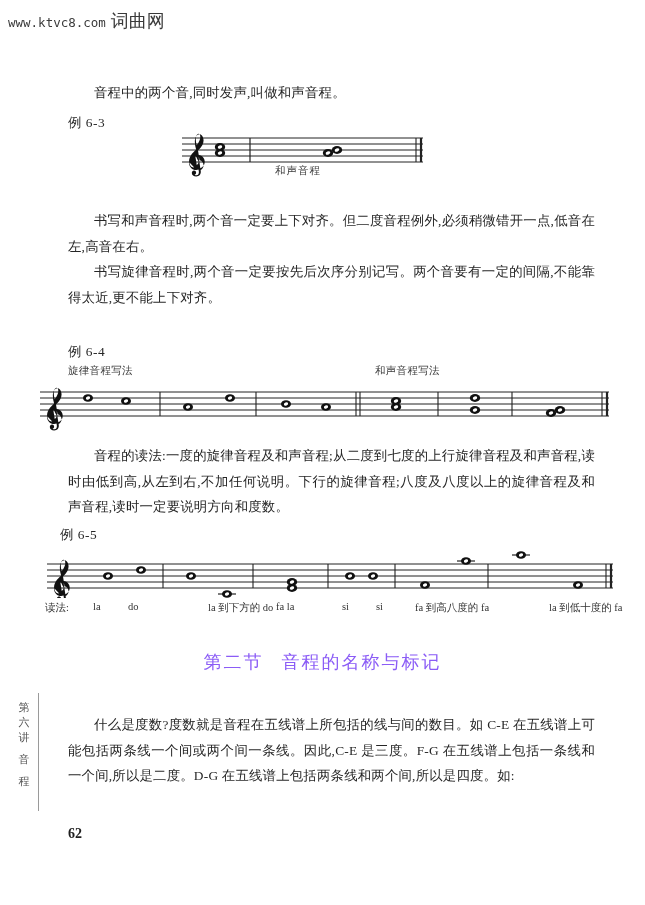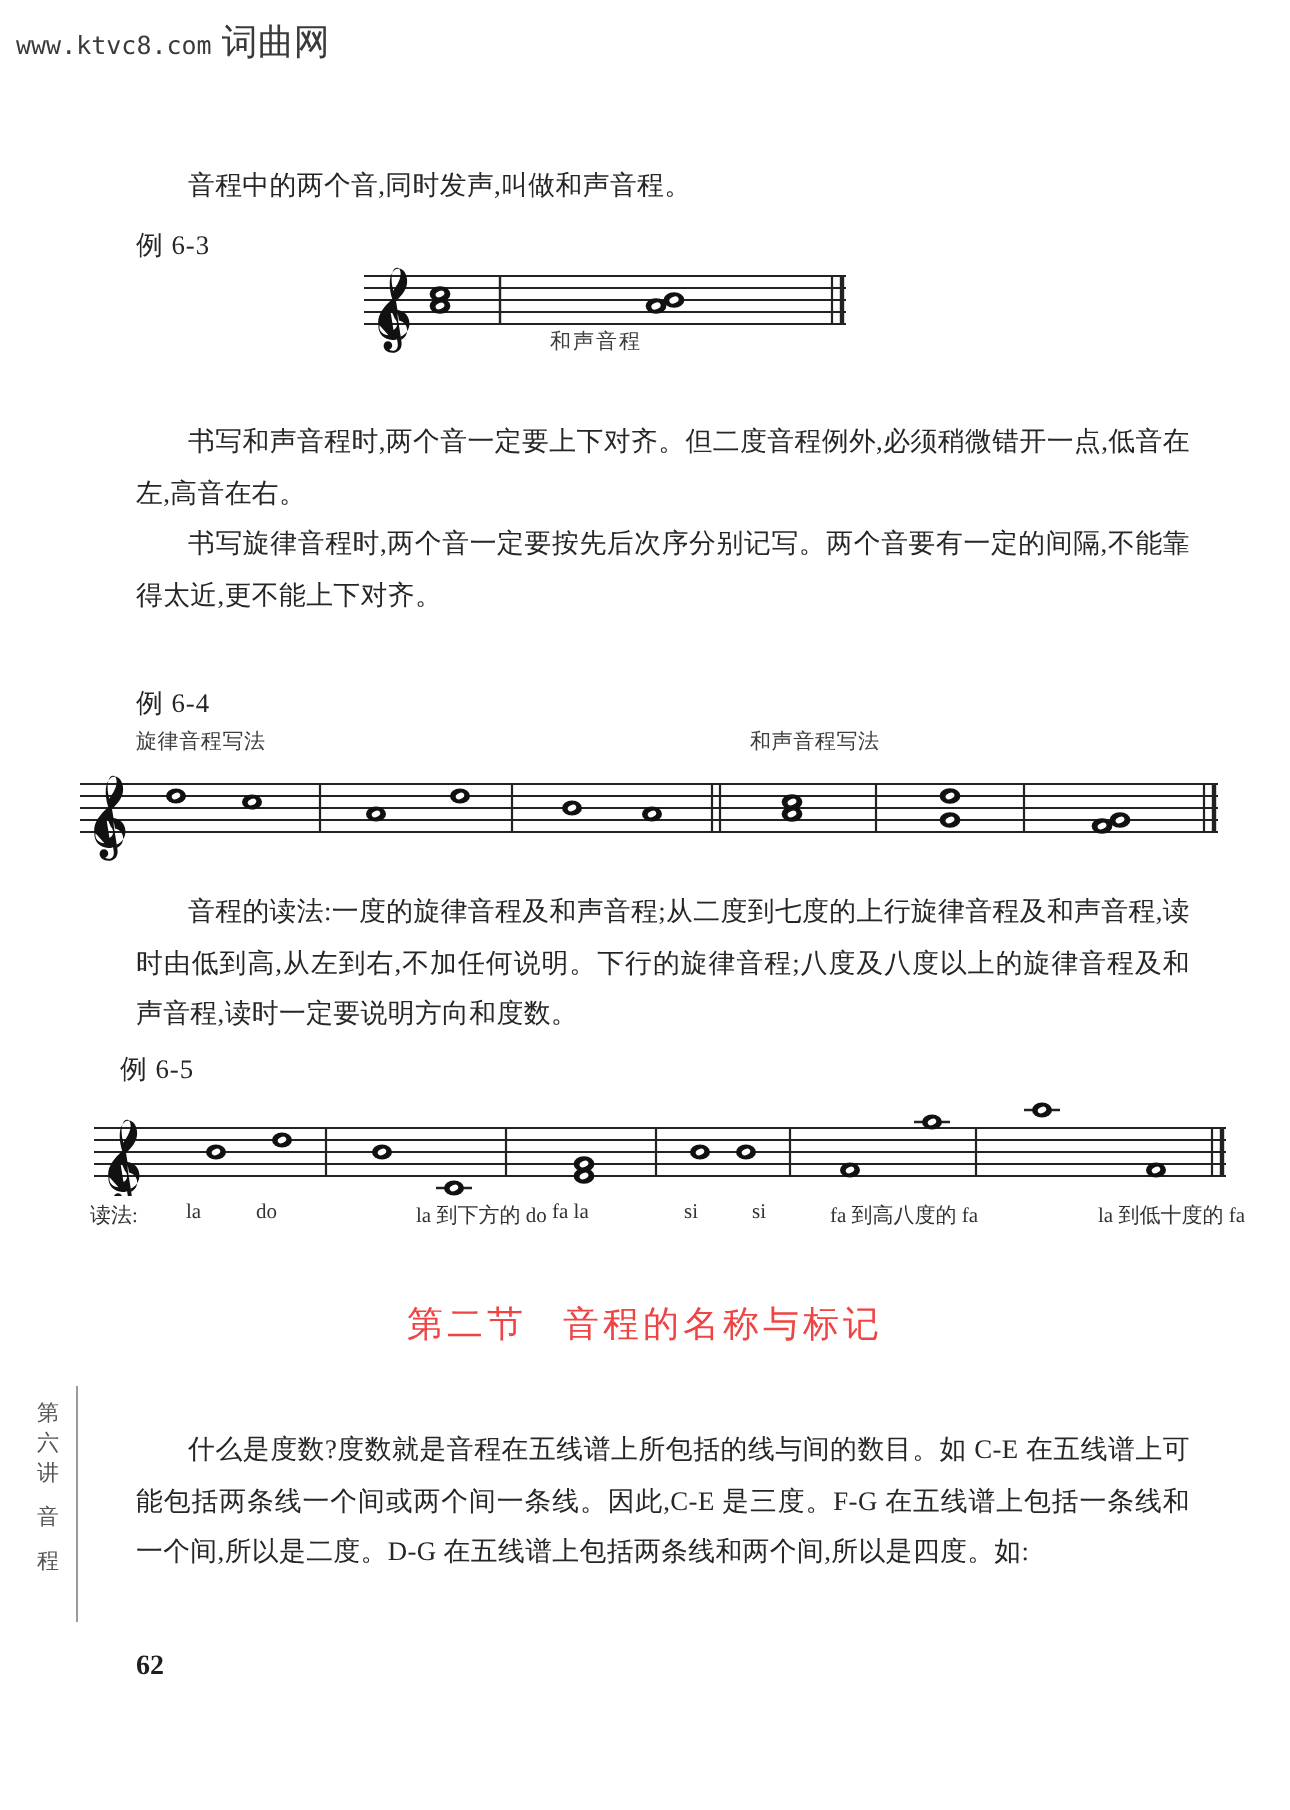--- a/index.html
+++ b/index.html
@@ -113,21 +113,21 @@
   }
 
   
   .section-heading {
     position: absolute;
     left: 0;
     right: 0;
     top: 650px;
     text-align: center;
     font-size: 18px;
-    color: #ef4444;
+    color: #8b5cf6;
     letter-spacing: 2px;
     font-family: "Liberation Serif", serif;
   }
   .section-heading .sp { display: inline-block; width: 18px; }
 
   
   .page-number {
     position: absolute;
     left: 68px;
     top: 826px;

